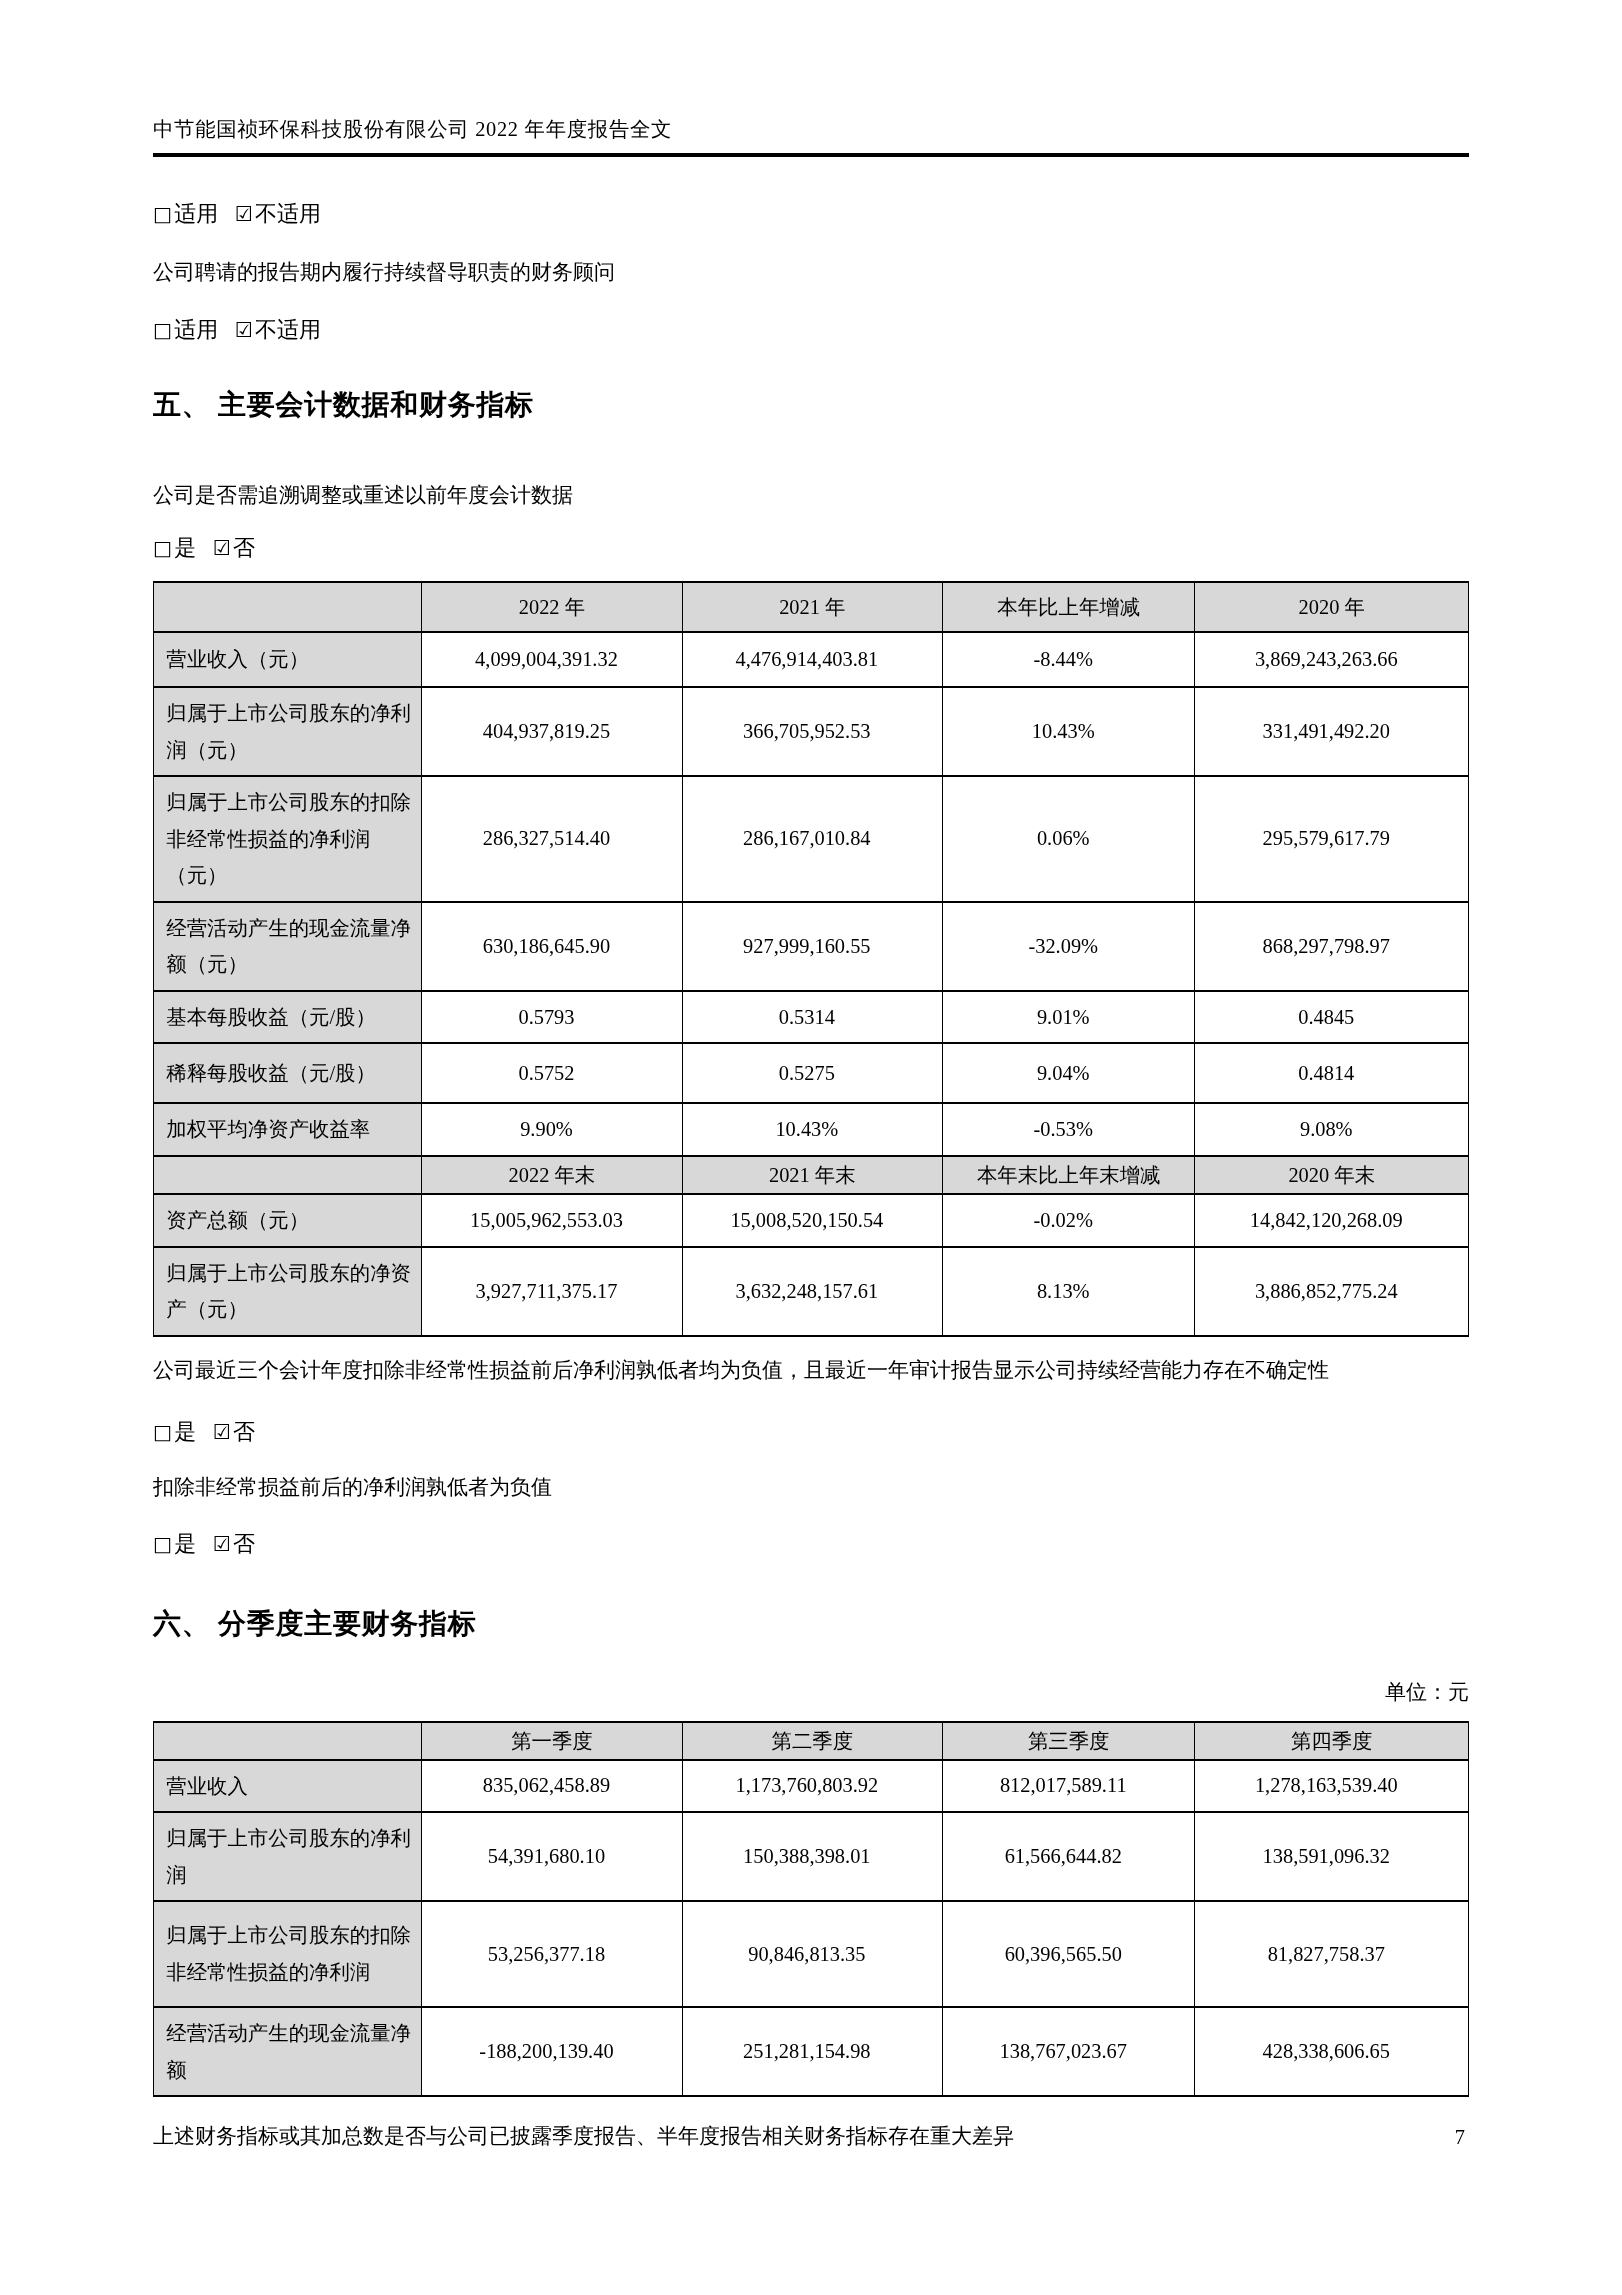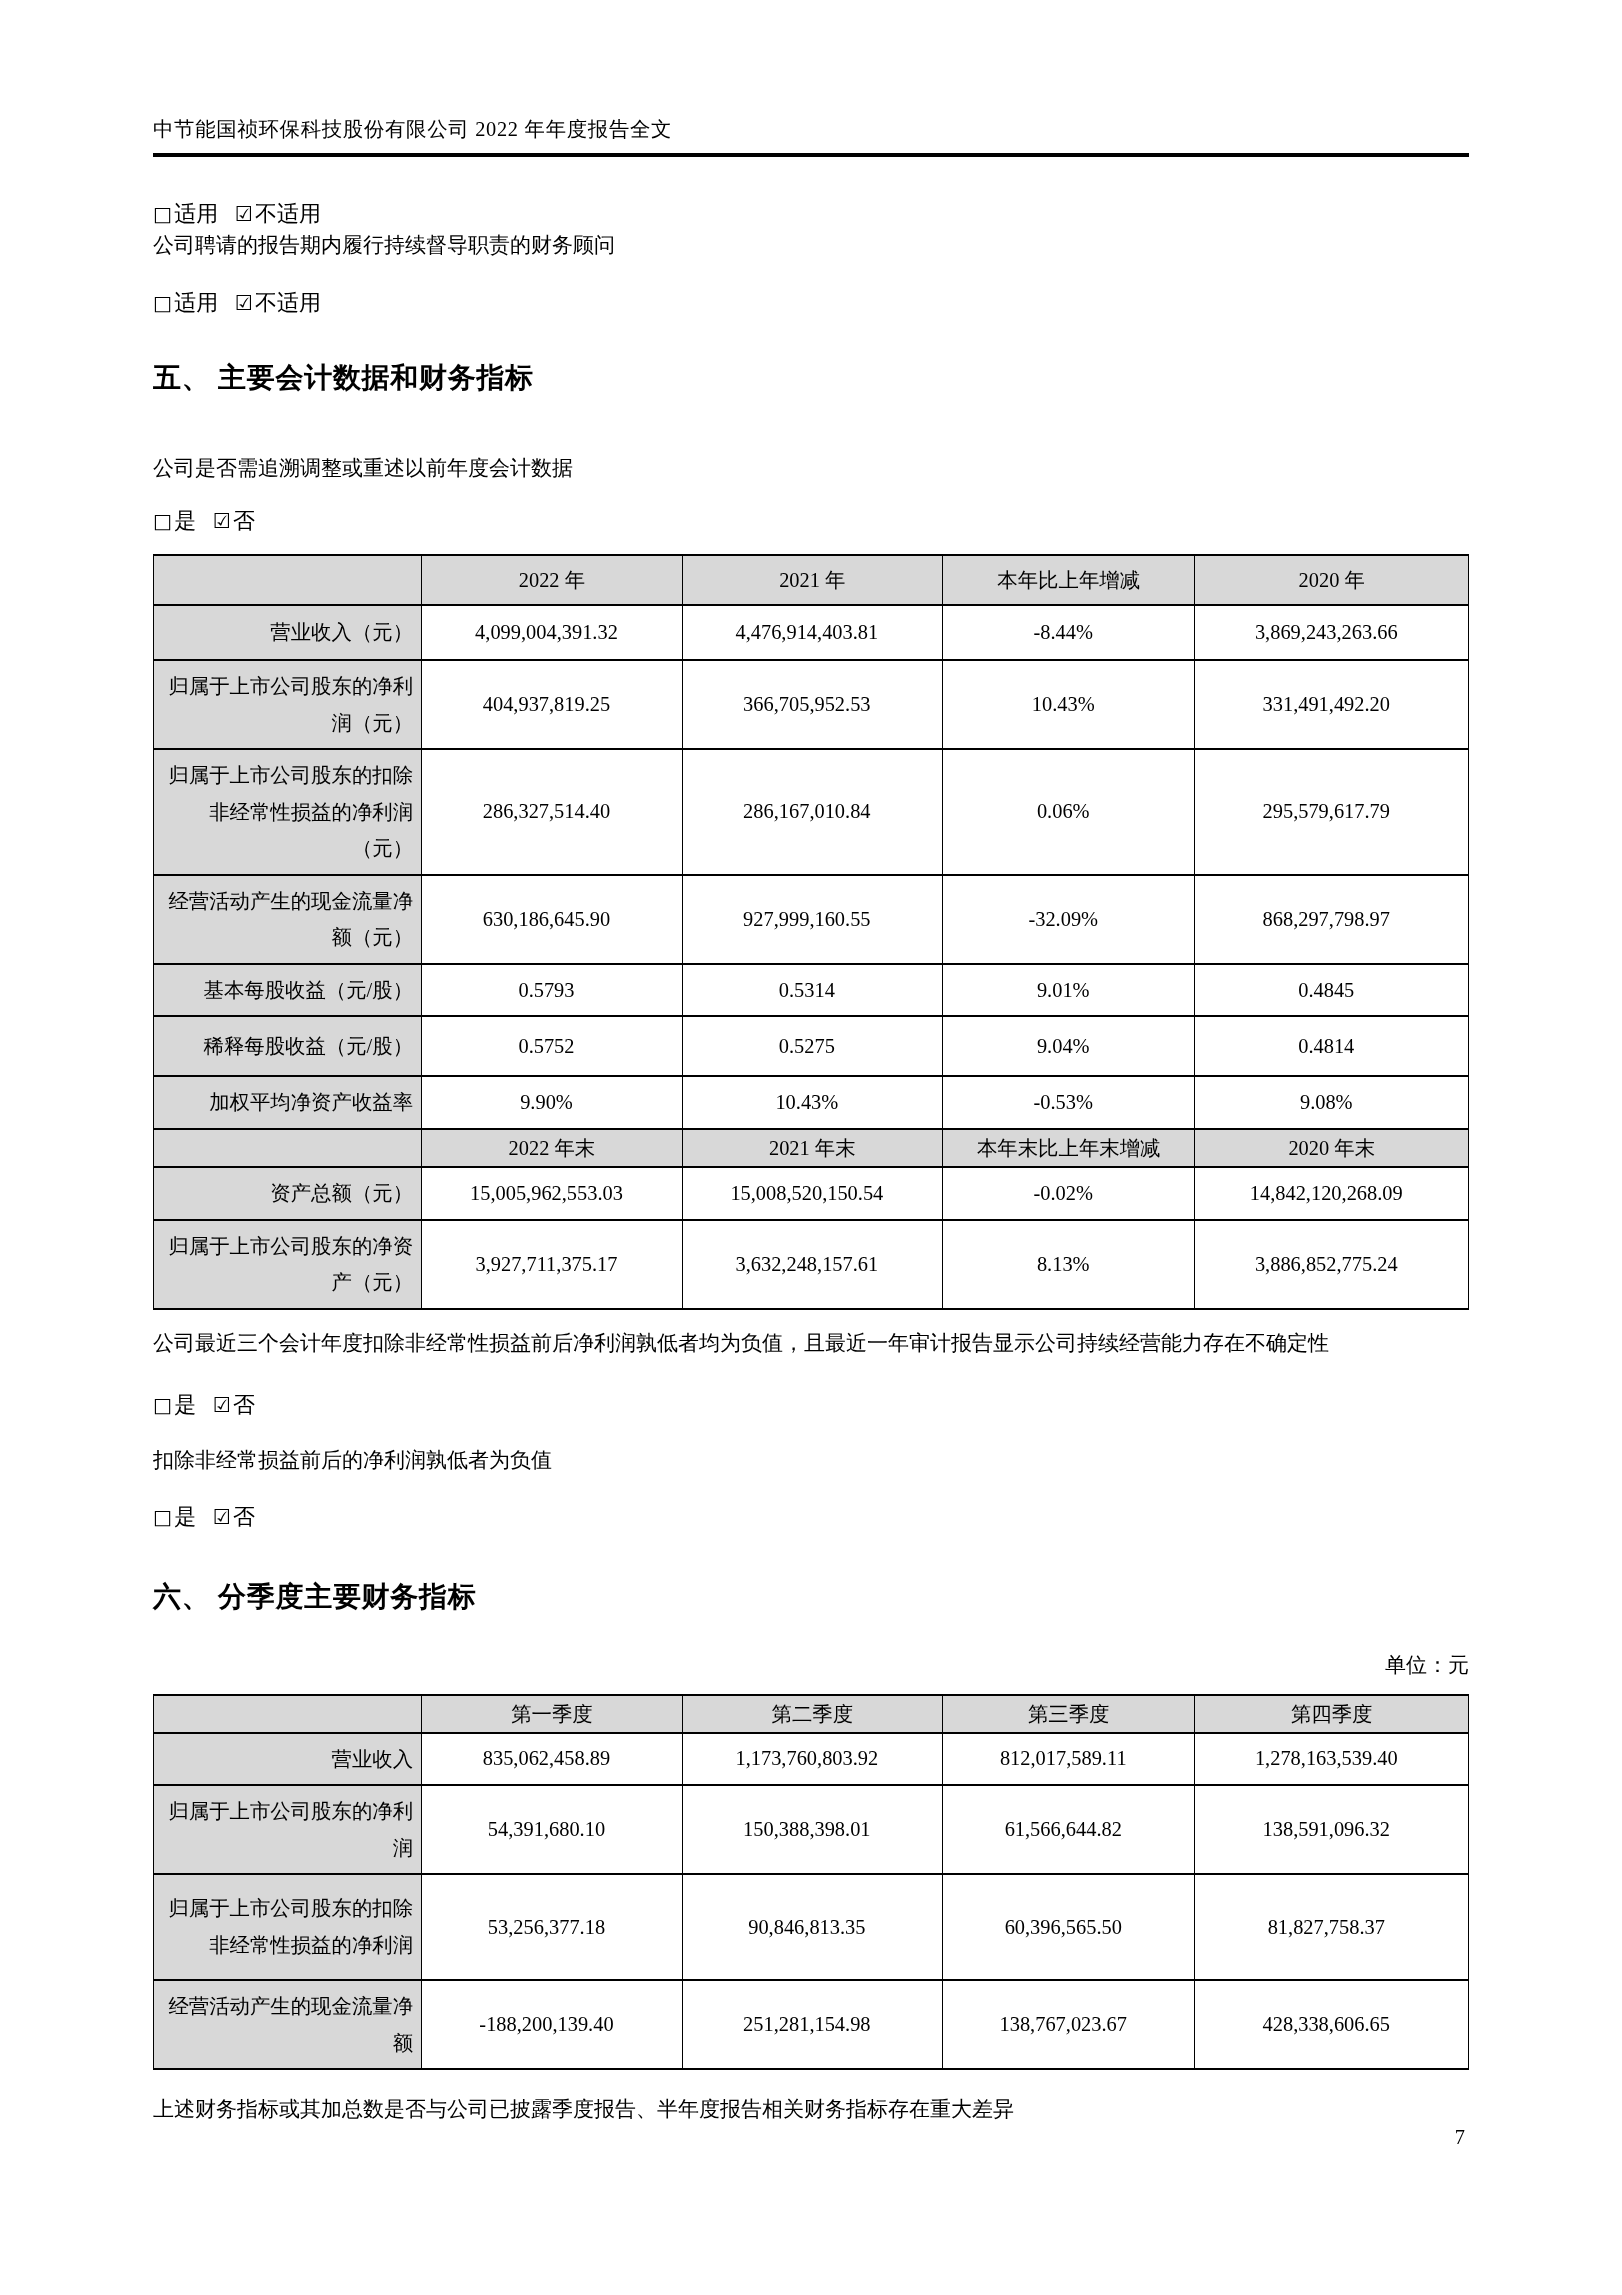--- a/index.html
+++ b/index.html
@@ -43,21 +43,21 @@
     border-right: 1.4px solid #000;
     vertical-align: middle;
   }
   table.fin tr.hdr td {
     background: #d8d8d8;
     text-align: center;
     padding: 4.1px 2.7px;
   }
   table.fin td.lbl {
     background: #d8d8d8;
-    text-align: right;
+    text-align: left;
     padding: 6.8px 8.2px 6.8px 12.3px;
     line-height: 1.8;
   }
   table.fin td.val {
     text-align: center;
     padding: 6.8px 16.4px 6.8px 5.5px;
   }
 
   .page-num { position: absolute; top: 2126px; right: 158px; font-size: 20.4px; }
 </style>
@@ -67,21 +67,21 @@
 <div class="content">
 
   <div class="doc-header">中节能国祯环保科技股份有限公司 2022 年年度报告全文</div>
   <div class="rule"></div>
 
   <p class="check-line" style="margin-top:42px">
     <span class="opt"><span class="box-glyph">□</span><span>适用</span></span>
     <span class="opt"><span class="box-glyph">☑</span><span>不适用</span></span>
   </p>
 
-  <p class="para" style="">公司聘请的报告期内履行持续督导职责的财务顾问</p>
+  <p class="para" style="margin-top:27px">公司聘请的报告期内履行持续督导职责的财务顾问</p>
 
   <p class="check-line" style="margin-top:26px">
     <span class="opt"><span class="box-glyph">□</span><span>适用</span></span>
     <span class="opt"><span class="box-glyph">☑</span><span>不适用</span></span>
   </p>
 
   <h2 class="sec-title" style="margin-top:41px">五、 主要会计数据和财务指标</h2>
 
   <p class="para" style="margin-top:55px">公司是否需追溯调整或重述以前年度会计数据</p>
 

